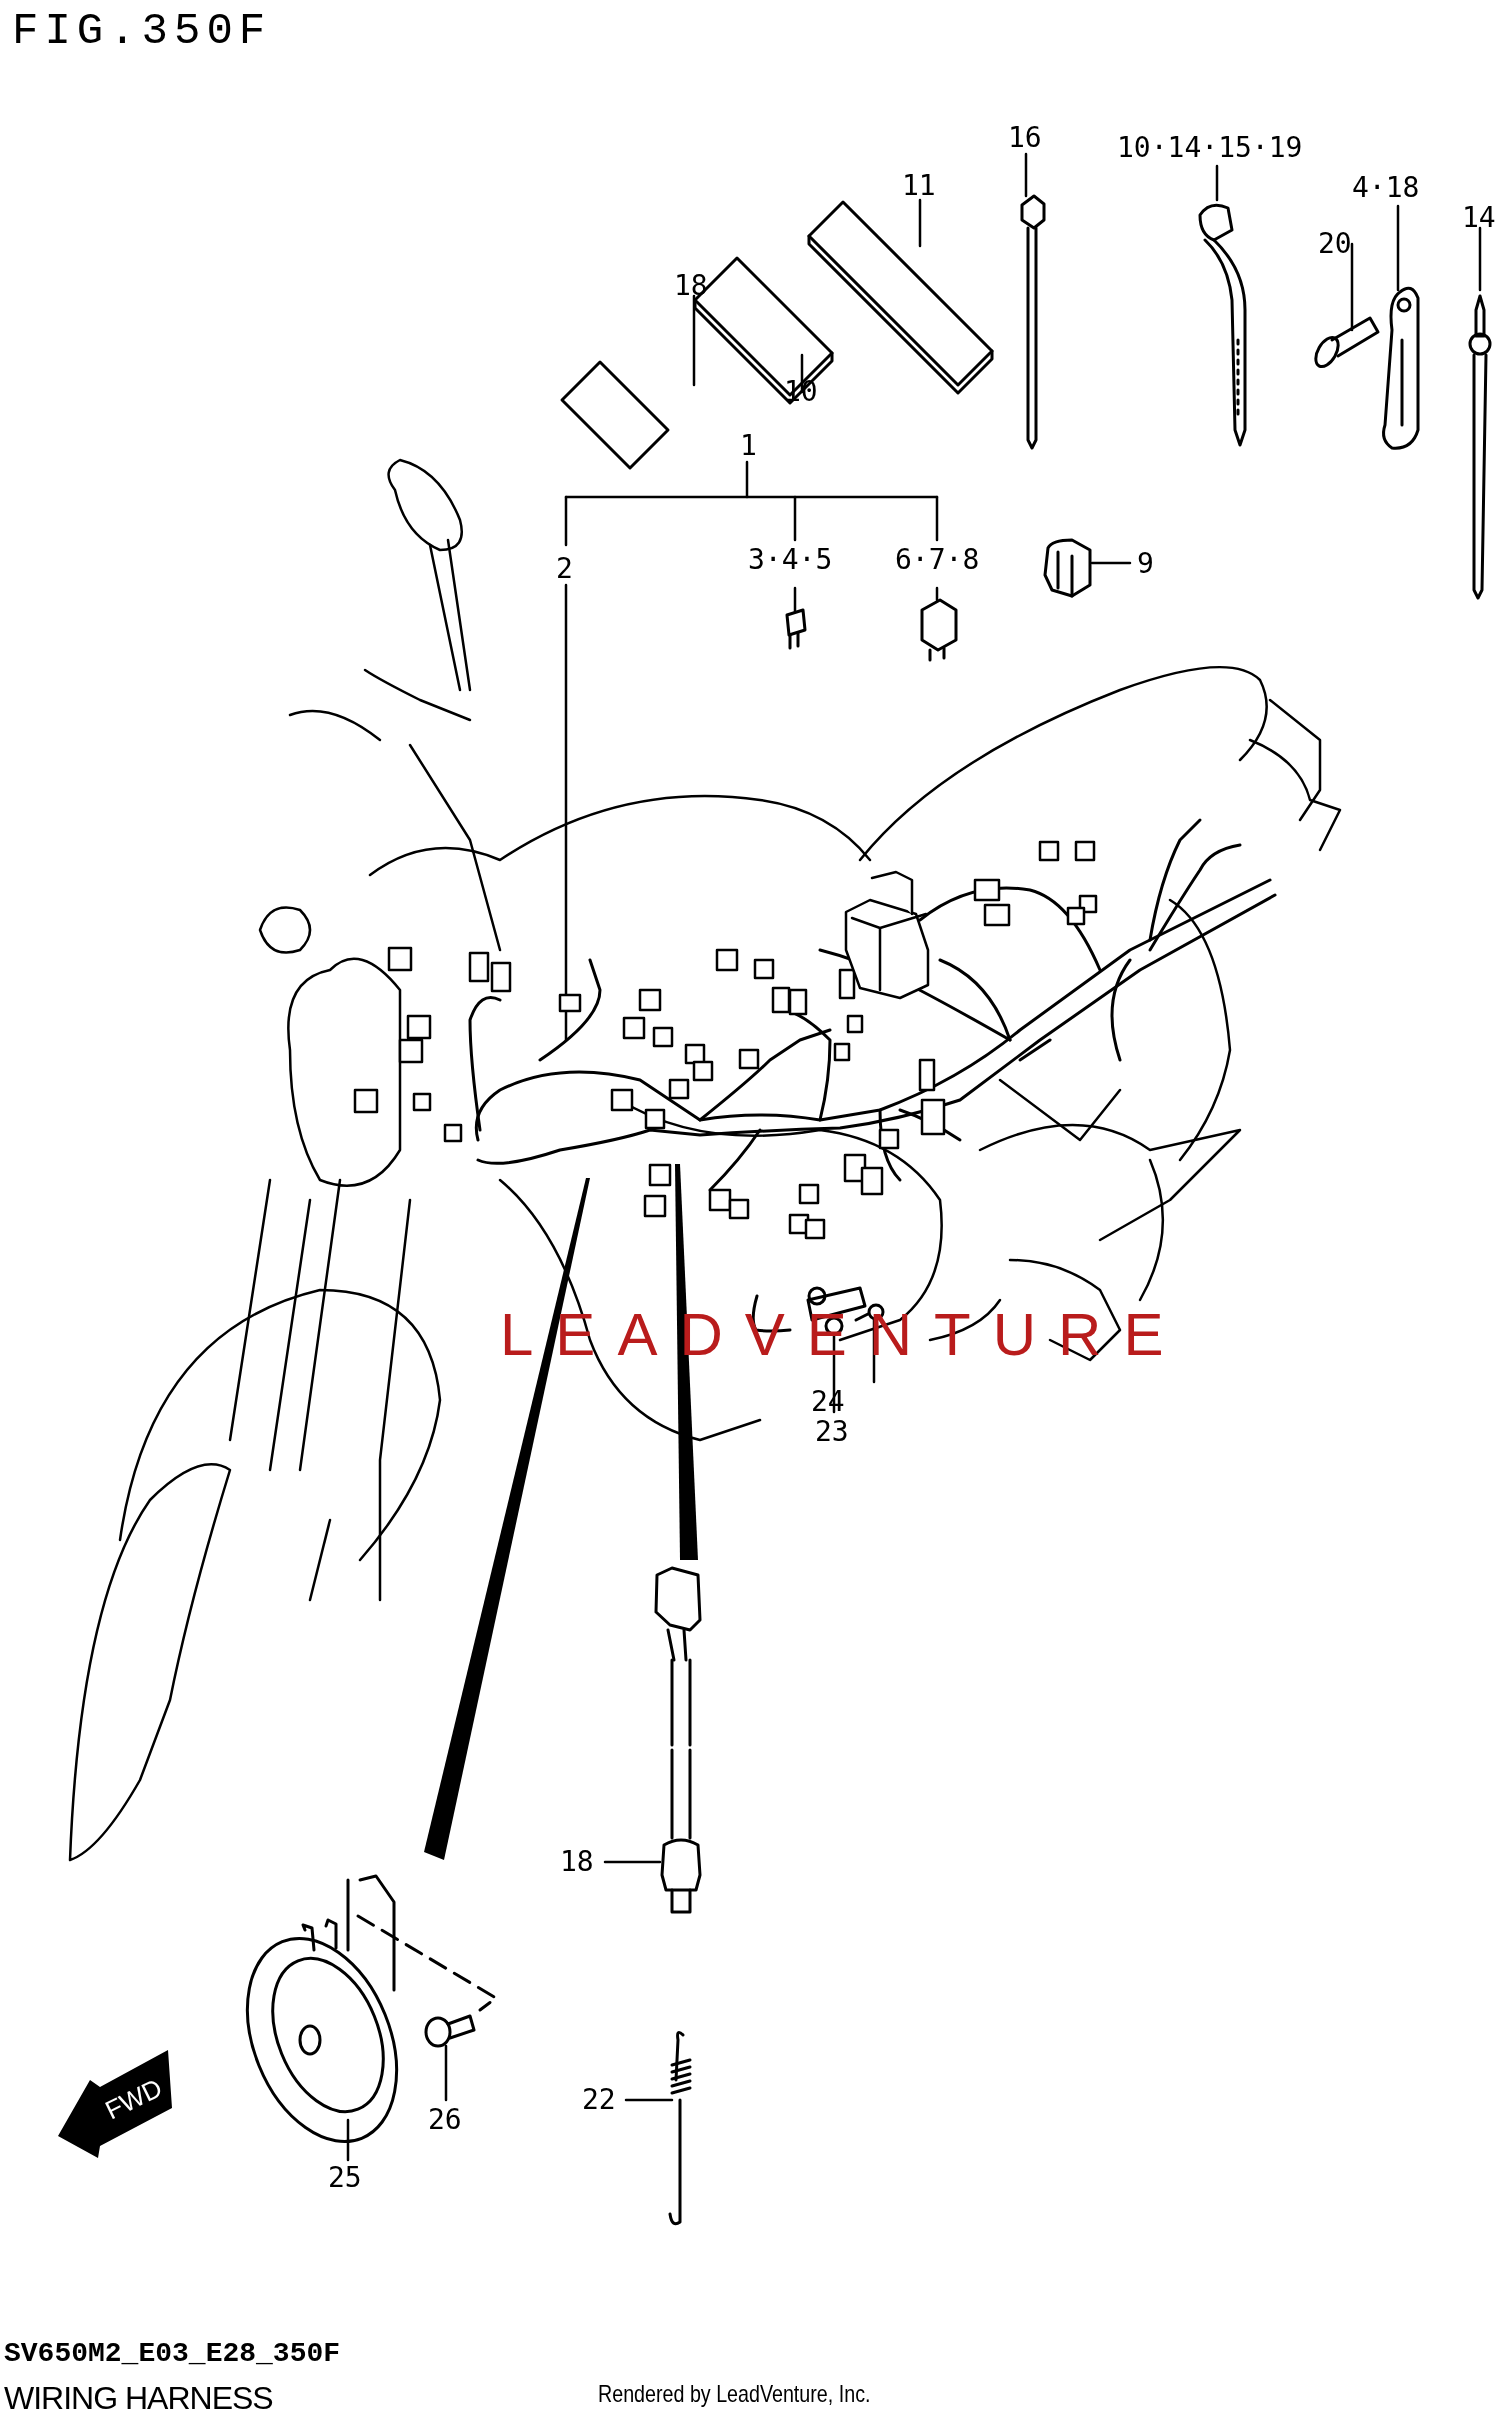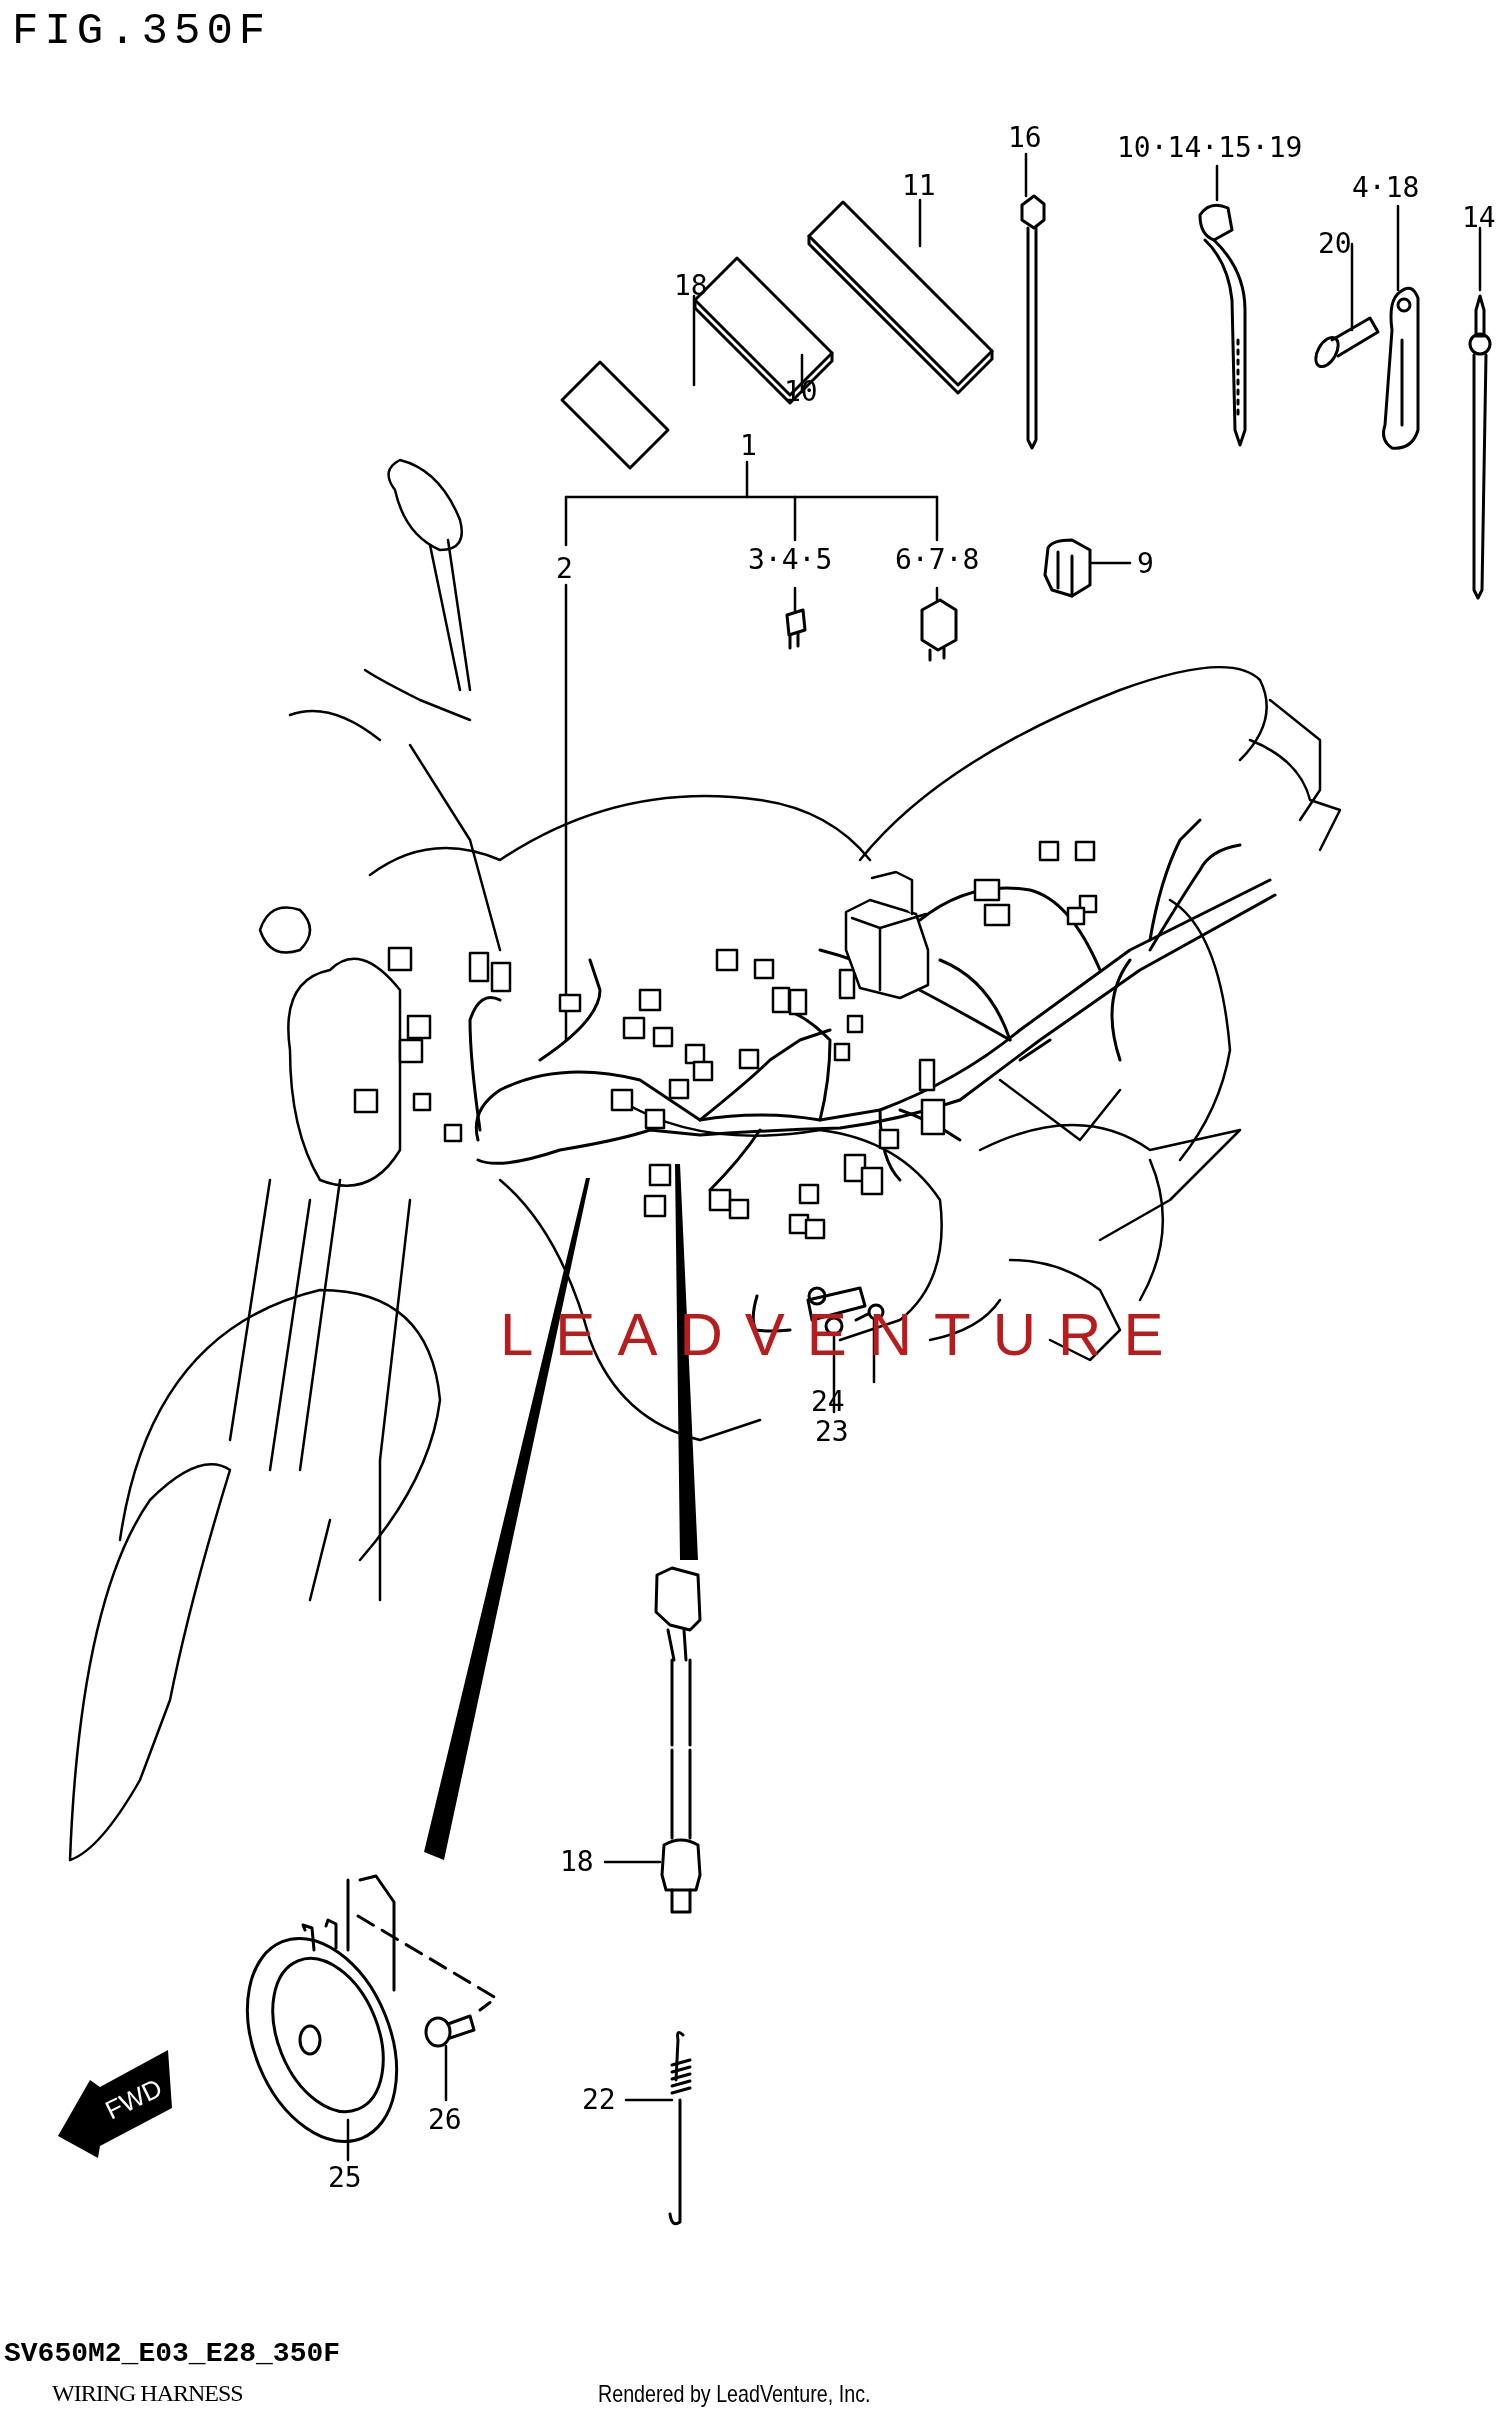--- a/index.html
+++ b/index.html
@@ -1,19 +1,19 @@
 <!DOCTYPE html>
 <html><head>
 <meta charset="utf-8">
 <style>
   html, body { margin: 0; padding: 0; background: #ffffff; }
   body { width: 1500px; height: 2420px; position: relative; overflow: hidden; font-family: "DejaVu Sans Mono", monospace; color: #000; }
   .fig-title { position: absolute; left: 12px; top: 6px; font-family: "Liberation Mono", "DejaVu Sans Mono", monospace; font-size: 44px; letter-spacing: 6px; }
   .footer-code { position: absolute; left: 4px; top: 2338px; font-family: "Liberation Mono", monospace; font-size: 28px; font-weight: bold; }
-  .footer-name { position: absolute; left: 4px; top: 2380px; font-family: Liberation Serif, serif; font-size: 24px; letter-spacing: -1px; margin-left: 48px; }
+  .footer-name { position: absolute; left: 4px; top: 2380px; font-family: Liberation Sans, sans-serif; font-size: 32px; letter-spacing: -1px; }
   .footer-credit { position: absolute; left: 598px; top: 2380px; font-family: "Liberation Sans", sans-serif; font-size: 24px; transform: scaleX(0.82); transform-origin: left; }
   svg.drawing { position: absolute; left: 0; top: 0; }
   .lbl { position: absolute; font-family: "DejaVu Sans Mono", monospace; font-size: 28px; line-height: 1; white-space: nowrap; }
   .watermark { position: absolute; left: 500px; top: 1300px; font-family: "Liberation Sans", sans-serif; font-size: 60px; letter-spacing: 22px; color: #b91c1c; }
 </style>
 </head>
 <body>
 
 <div class="fig-title">FIG.350F</div>
 

